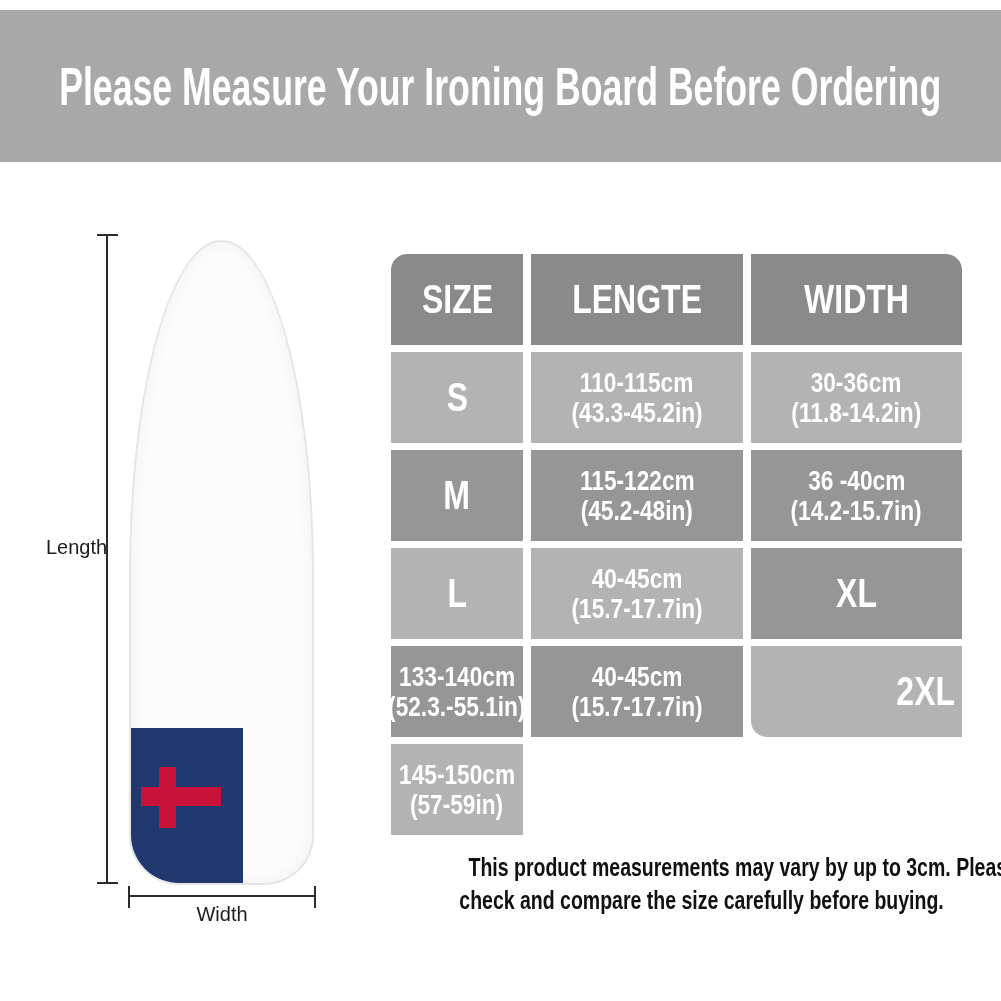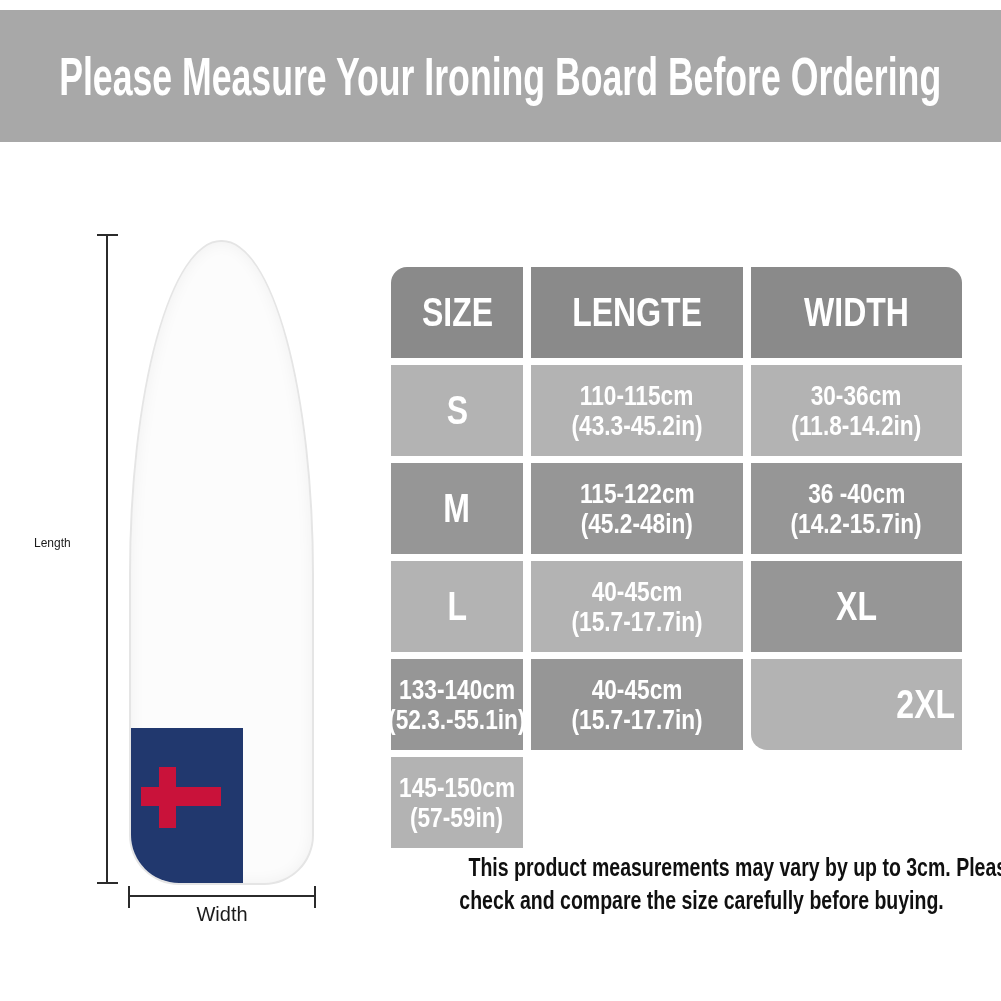--- a/index.html
+++ b/index.html
@@ -2,37 +2,37 @@
 <html><head>
 <meta charset="utf-8">
 <style>
   html,body { margin:0; padding:0; background:#ffffff; }
   .stage {
     position:relative; width:1001px; height:1001px; background:#ffffff;
     font-family:"Liberation Sans", sans-serif; overflow:hidden;
   }
   
   .banner {
-    position:absolute; left:0; top:10px; width:1001px; height:132px;
+    position:absolute; left:0; top:10px; width:1001px; height:152px;
     background:#a8a8a8; display:flex; align-items:center; justify-content:center;
   }
   .banner-title {
     color:#ffffff; font-weight:bold; font-size:54px; white-space:nowrap;
     display:inline-block; transform:scaleX(0.66); transform-origin:center;
   }
   
   .mline { position:absolute; background:#2b2b2b; }
   .len-line   { left:106px; top:236px; width:2px;  height:648px; }
   .len-cap-t  { left:97px;  top:234px; width:21px; height:2px; }
   .len-cap-b  { left:97px;  top:882px; width:21px; height:2px; }
   .wid-line   { left:128px; top:895px; width:188px; height:2px; }
   .wid-tick-l { left:128px; top:886px; width:2px;  height:22px; }
   .wid-tick-r { left:314px; top:886px; width:2px;  height:22px; }
   .length-label {
-    position:absolute; left:34px; top:536px; font-size:12px; color:#1b1b1b;
+    position:absolute; left:46px; top:536px; font-size:20px; color:#1b1b1b;
   }
   .width-label {
     position:absolute; left:128px; top:903px; width:188px; text-align:center;
     font-size:20px; color:#1b1b1b;
   }
   .board {
     position:absolute; left:129px; top:240px; width:185px; height:645px;
     box-sizing:border-box; background:#fcfcfc; border:2px solid #e5e5e5;
     border-radius:92px 92px 50px 50px / 335px 335px 50px 50px;
     overflow:hidden; box-shadow: inset 0 0 16px rgba(0,0,0,0.05);
@@ -40,21 +40,21 @@
   .flag {
     position:absolute; left:-2px; bottom:-2px; width:114px; height:157px;
     background:#21386e;
   }
   .cross-h { position:absolute; left:12px; top:59px; width:80px; height:19px; background:#c9123a; }
   .cross-v { position:absolute; left:30px; top:39px; width:17px; height:61px; background:#c9123a; }
   
   .size-table {
     position:absolute; left:391px; top:254px;
     display:grid; grid-template-columns:132px 212px 211px;
-    column-gap:8px; row-gap:7px; grid-auto-rows:91px;margin-top:13px;
+    column-gap:8px; row-gap:7px; grid-auto-rows:91px;
   }
   .cell {
     display:flex; flex-direction:column; align-items:center; justify-content:center;
     color:#ffffff; overflow:hidden;
   }
   .head  { background:#8a8a8a; }
   .light { background:#b3b3b3; }
   .dark  { background:#969696; }
   .c-tl { border-top-left-radius:16px; }
   .c-tr { border-top-right-radius:16px; }

